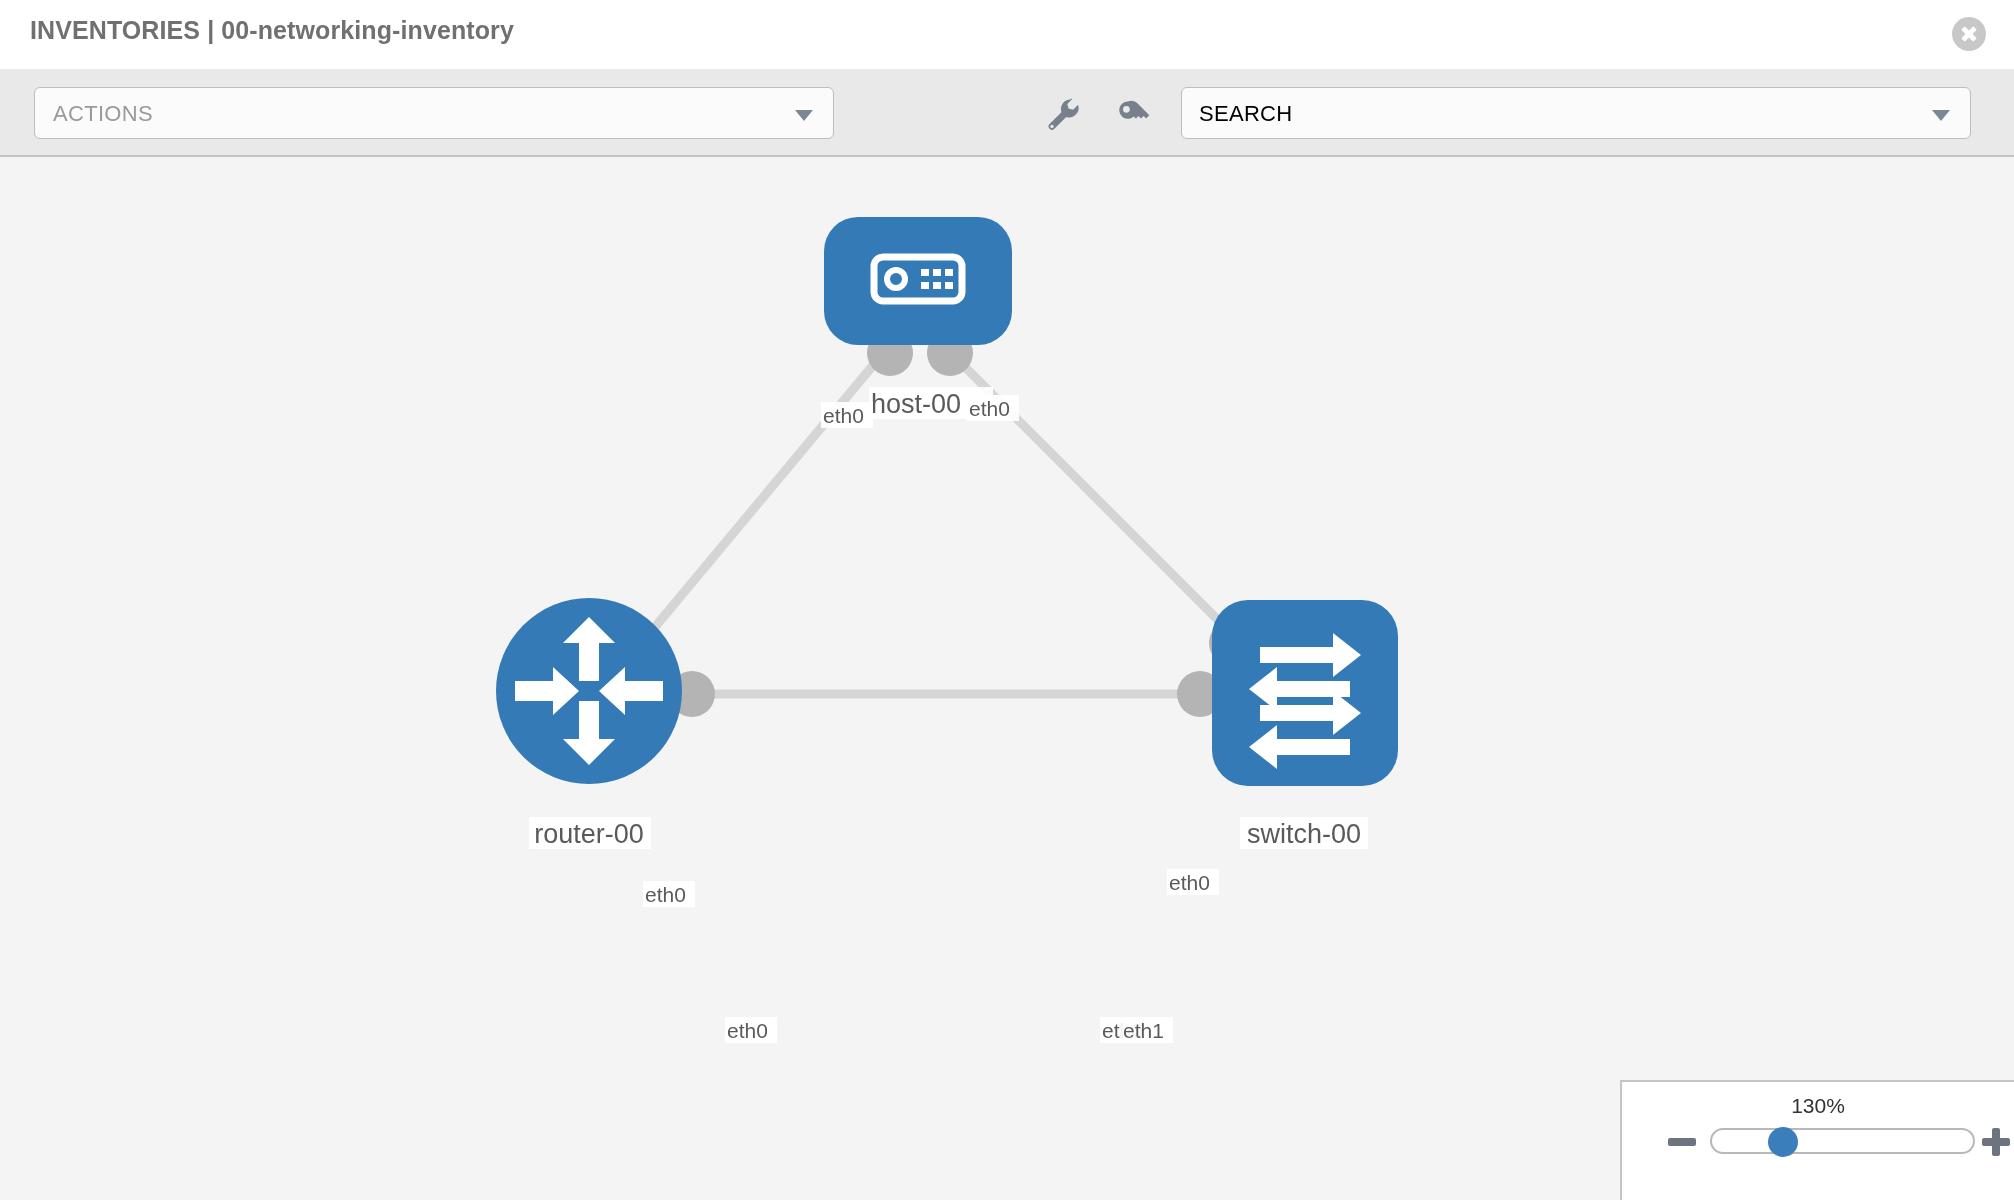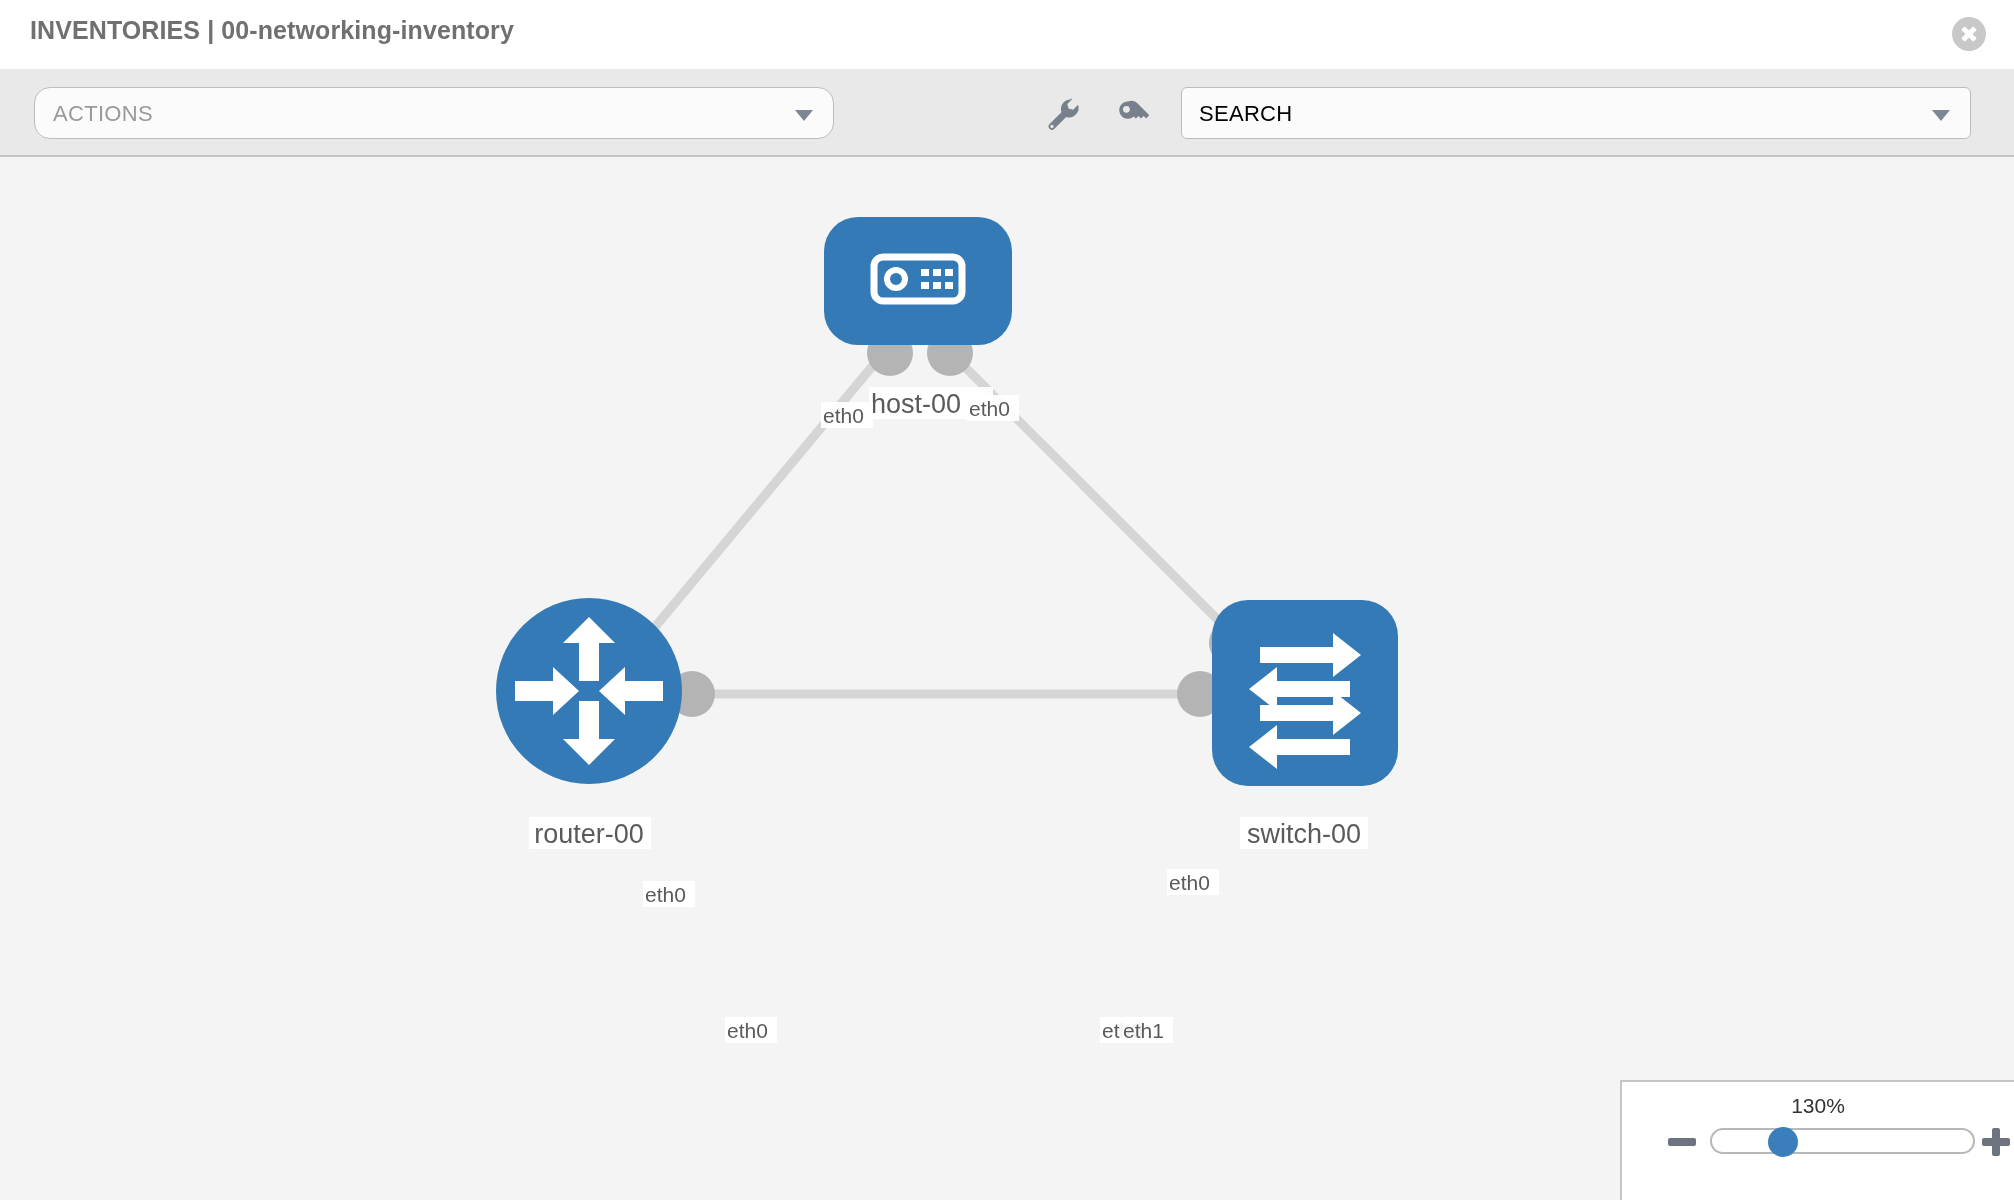--- a/index.html
+++ b/index.html
@@ -71,21 +71,21 @@
     box-sizing: border-box;
   }
   .actions-select {
     position: absolute;
     left: 34px;
     top: 18px;
     width: 800px;
     height: 52px;
     background: #fbfbfb;
     border: 1px solid #bdbdbd;
-    border-radius: 16px;
+    border-radius: 6px;
     box-sizing: border-box;
     cursor: pointer;
   }
   .actions-select .label {
     position: absolute;
     left: 18px;
     top: 13px;
     font-size: 22px;
     color: #9a9a9a;
     letter-spacing: 0.3px;

